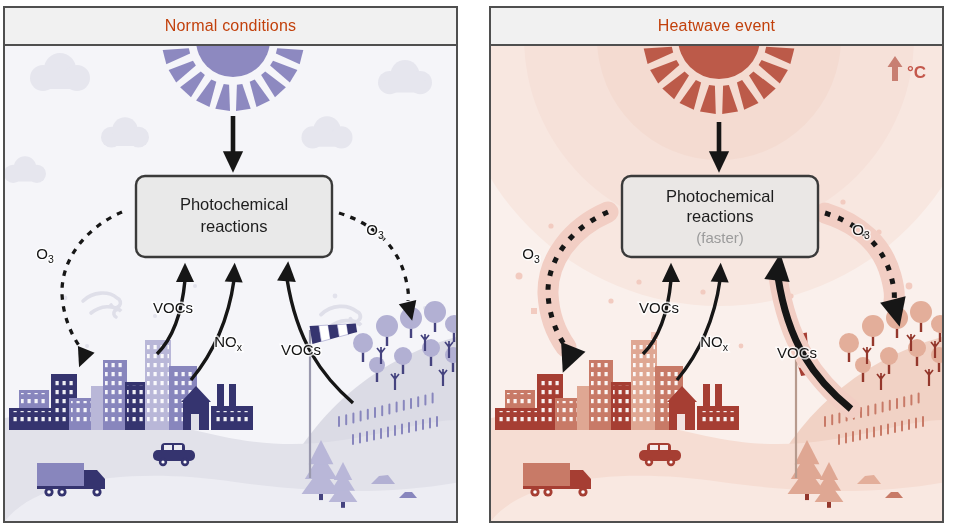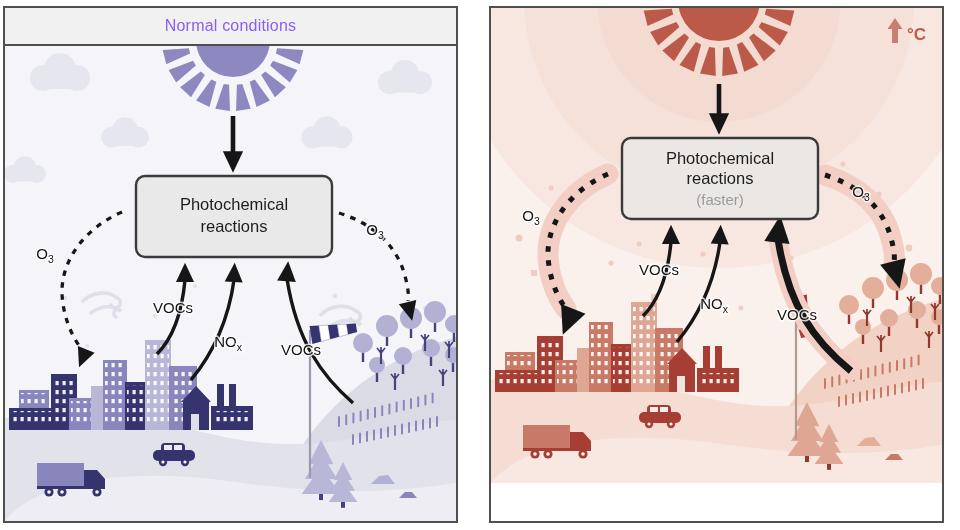--- a/index.html
+++ b/index.html
@@ -9,21 +9,21 @@
   }
   .panel{
     position:absolute;top:6px;width:455px;height:517px;
     border:2px solid #4f4f4f;background:#fff;box-sizing:border-box;
   }
   .panel-left{left:3px;}
   .panel-right{left:489px;}
   .panel-header{
     height:36px;border-bottom:2px solid #4f4f4f;background:#f1f1f1;
     display:flex;align-items:center;justify-content:center;
-    font-size:16px;color:#8b5cf6;letter-spacing:.2px;
+    font-size:16px;color:#c2410c;letter-spacing:.2px;
   }
   .panel-body{position:relative;height:475px;overflow:hidden;background:#fff;}
   .panel-body svg{display:block;}
   svg text{font-family:"Liberation Sans", sans-serif;}
   .halo-text{paint-order:stroke;stroke:rgba(255,255,255,.78);stroke-width:3px;fill:#141414;}
 </style>
 </head>
 <body>
 
 <div class="page">
@@ -265,20 +265,23 @@
           <text x="40" y="213" text-anchor="middle" font-size="15" class="halo-text"><tspan>O</tspan><tspan dy="4" font-size="70%">3</tspan></text>
           <text x="370" y="189" text-anchor="middle" font-size="15" class="halo-text"><tspan>O</tspan><tspan dy="4" font-size="70%">3</tspan></text>
           <text x="168" y="267" text-anchor="middle" font-size="15" class="halo-text"><tspan>VOCs</tspan></text>
           <text x="223" y="301" text-anchor="middle" font-size="15" class="halo-text"><tspan>NO</tspan><tspan dy="4" font-size="70%">x</tspan></text>
           <text x="296" y="309" text-anchor="middle" font-size="15" class="halo-text"><tspan>VOCs</tspan></text>
         </svg>
       </div>
   </section>
 
   <section class="panel panel-right">
+    <header class="panel-header">
+      <span>Heatwave event</span>
+    </header>
     <div class="panel-body" id="scene-heat">
         <svg width="451" height="475" viewBox="0 0 451 475">
           <defs>
             <pattern id="win-heat" width="7" height="9" patternUnits="userSpaceOnUse">
               <rect x="1.5" y="2" width="3.2" height="4.2" fill="#ffffff" opacity="0.92"></rect>
             </pattern>
           </defs>
           <rect x="0" y="0" width="451" height="475" fill="#faf0ec"></rect>
           <g>
             <circle cx="228" cy="-8" r="268" fill="#f8e7e0"></circle>

